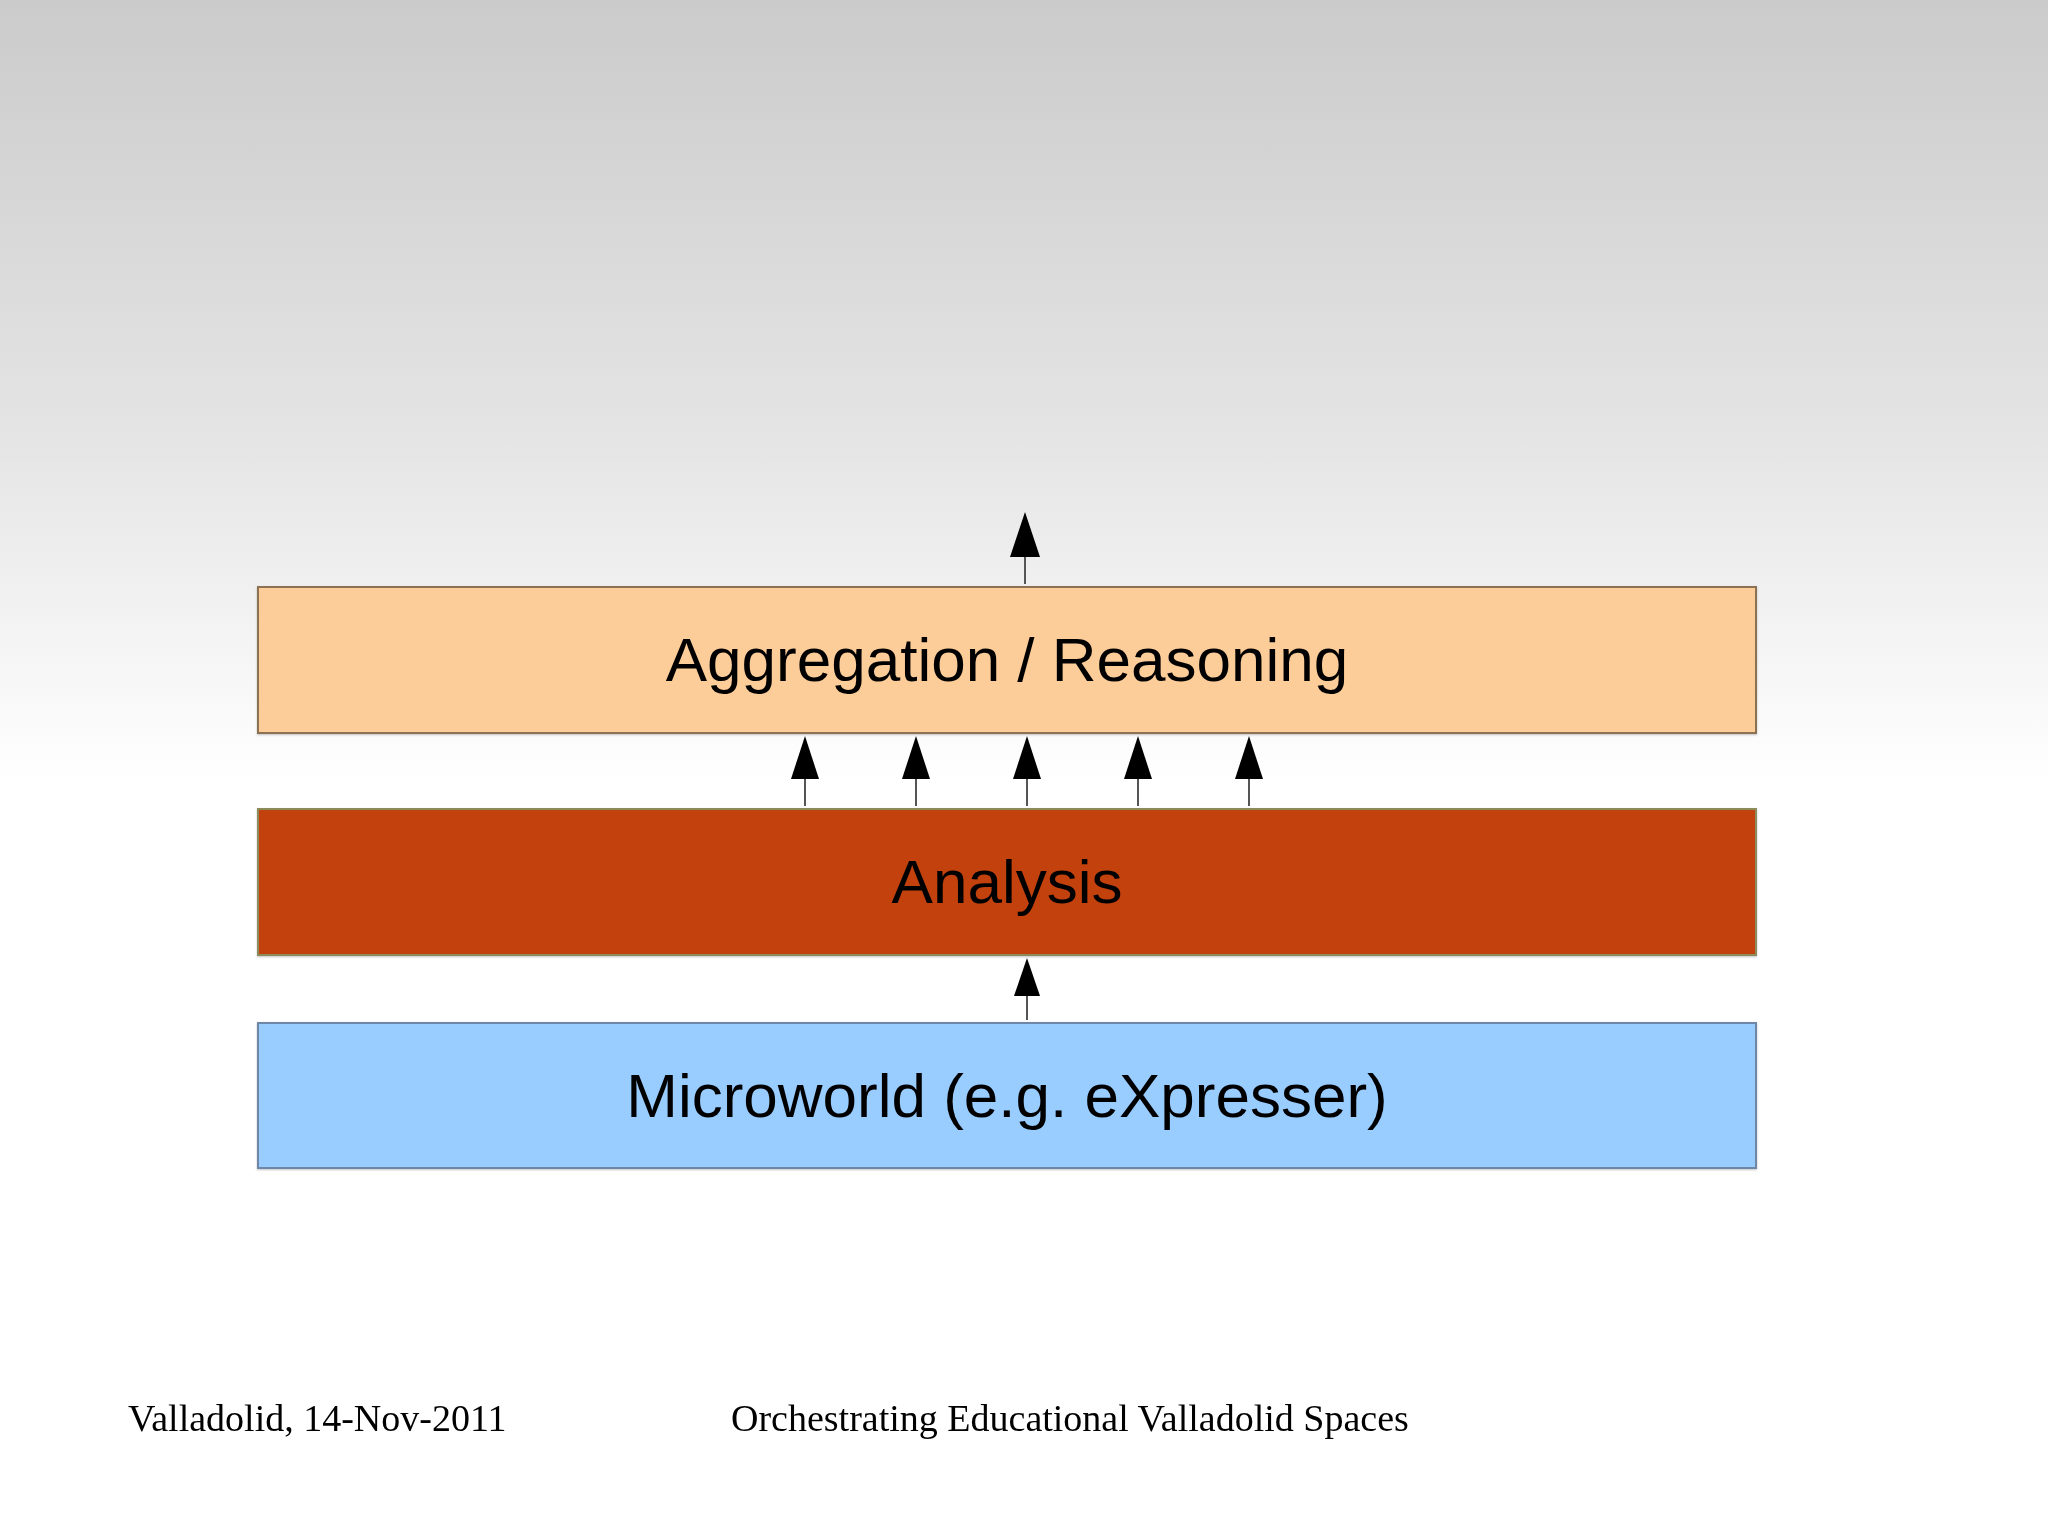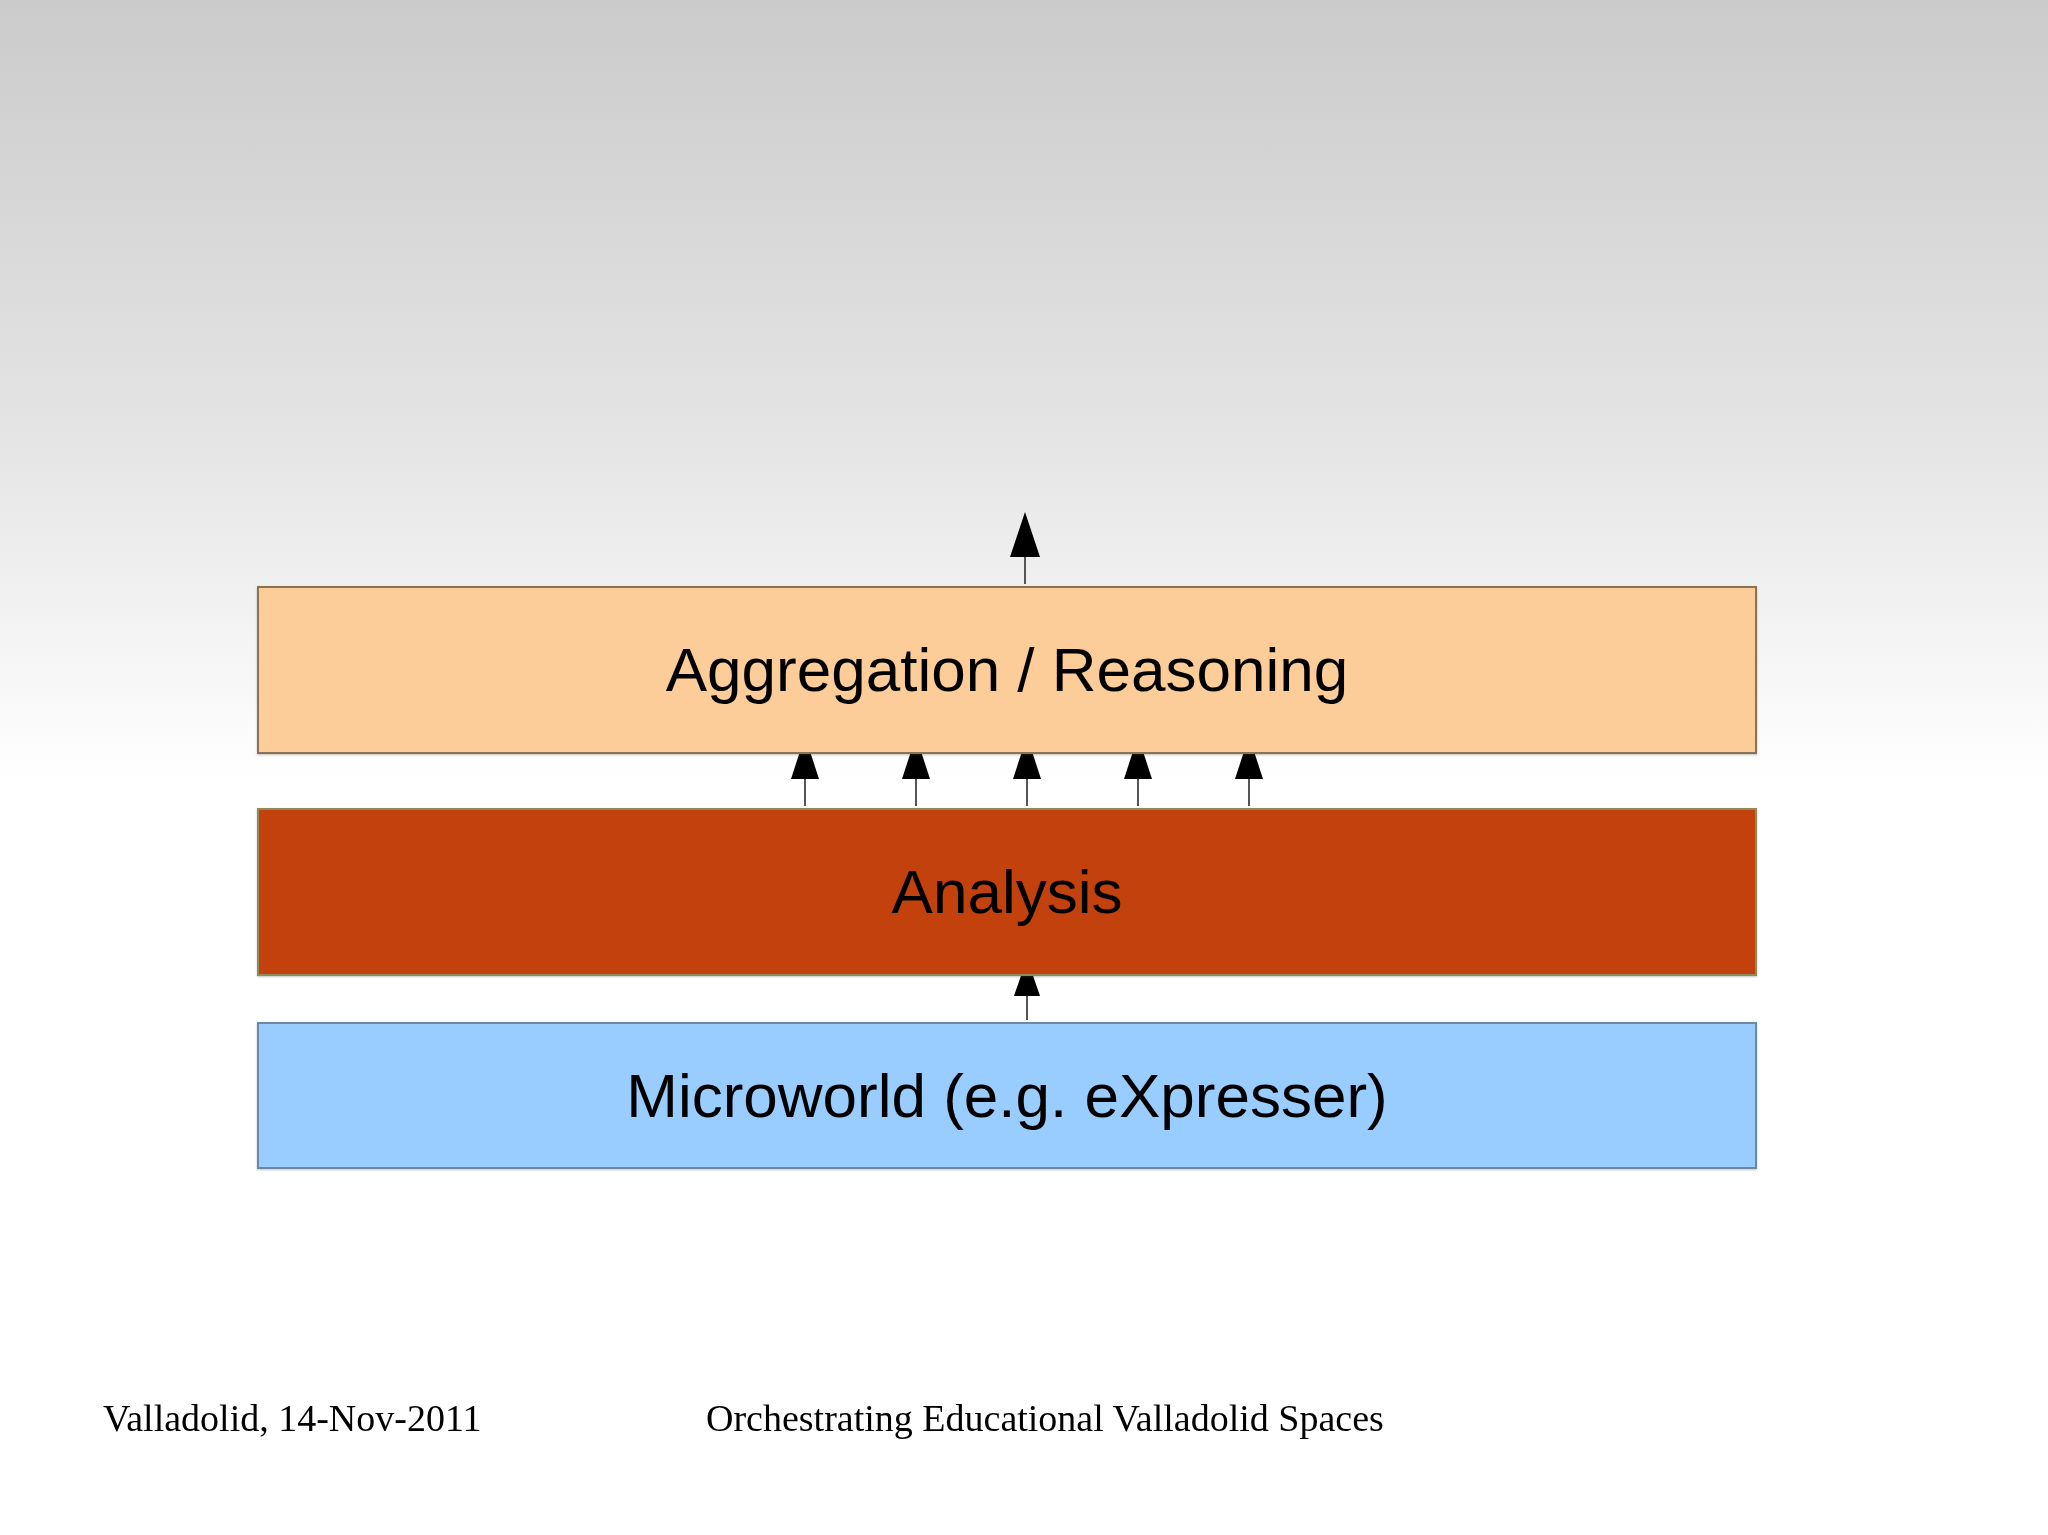--- a/index.html
+++ b/index.html
@@ -18,21 +18,21 @@
     position: absolute;
     left: 0;
     top: 0;
     width: 2048px;
     height: 1535px;
   }
   .layer-box {
     position: absolute;
     left: 257px;
     width: 1500px;
-    height: 168px;
+    height: 148px;
     box-sizing: border-box;
     border: 2px solid #888;
     display: flex;
     align-items: center;
     justify-content: center;
     box-shadow: 0 1px 2px rgba(80,80,80,0.35);
   }
   .layer-box.pos-0 { top: 586px; }
   .layer-box.pos-1 { top: 808px; }
   .layer-box.pos-2 { top: 1022px; height: 147px; align-items: center; }
@@ -43,20 +43,21 @@
     white-space: nowrap;
     letter-spacing: 0px;
   }
   .footer-text {
     position: absolute;
     font-family: "Liberation Serif", serif;
     font-size: 38px;
     line-height: 1.2;
     color: #000000;
     white-space: nowrap;
+    margin-left: 25px;
   }
   .footer-date { left: 103px; top: 1396px; }
   .footer-title { left: 706px; top: 1396px; }
 </style>
 </head>
 <body>
 
 <svg class="arrows-svg" xmlns="http://www.w3.org/2000/svg">
     <line x1="1025" x2="1025" y1="584" y2="553" stroke="#555555" stroke-width="2"></line>
     <polygon points="1025,512 1010,557 1040,557" fill="#000000"></polygon>

